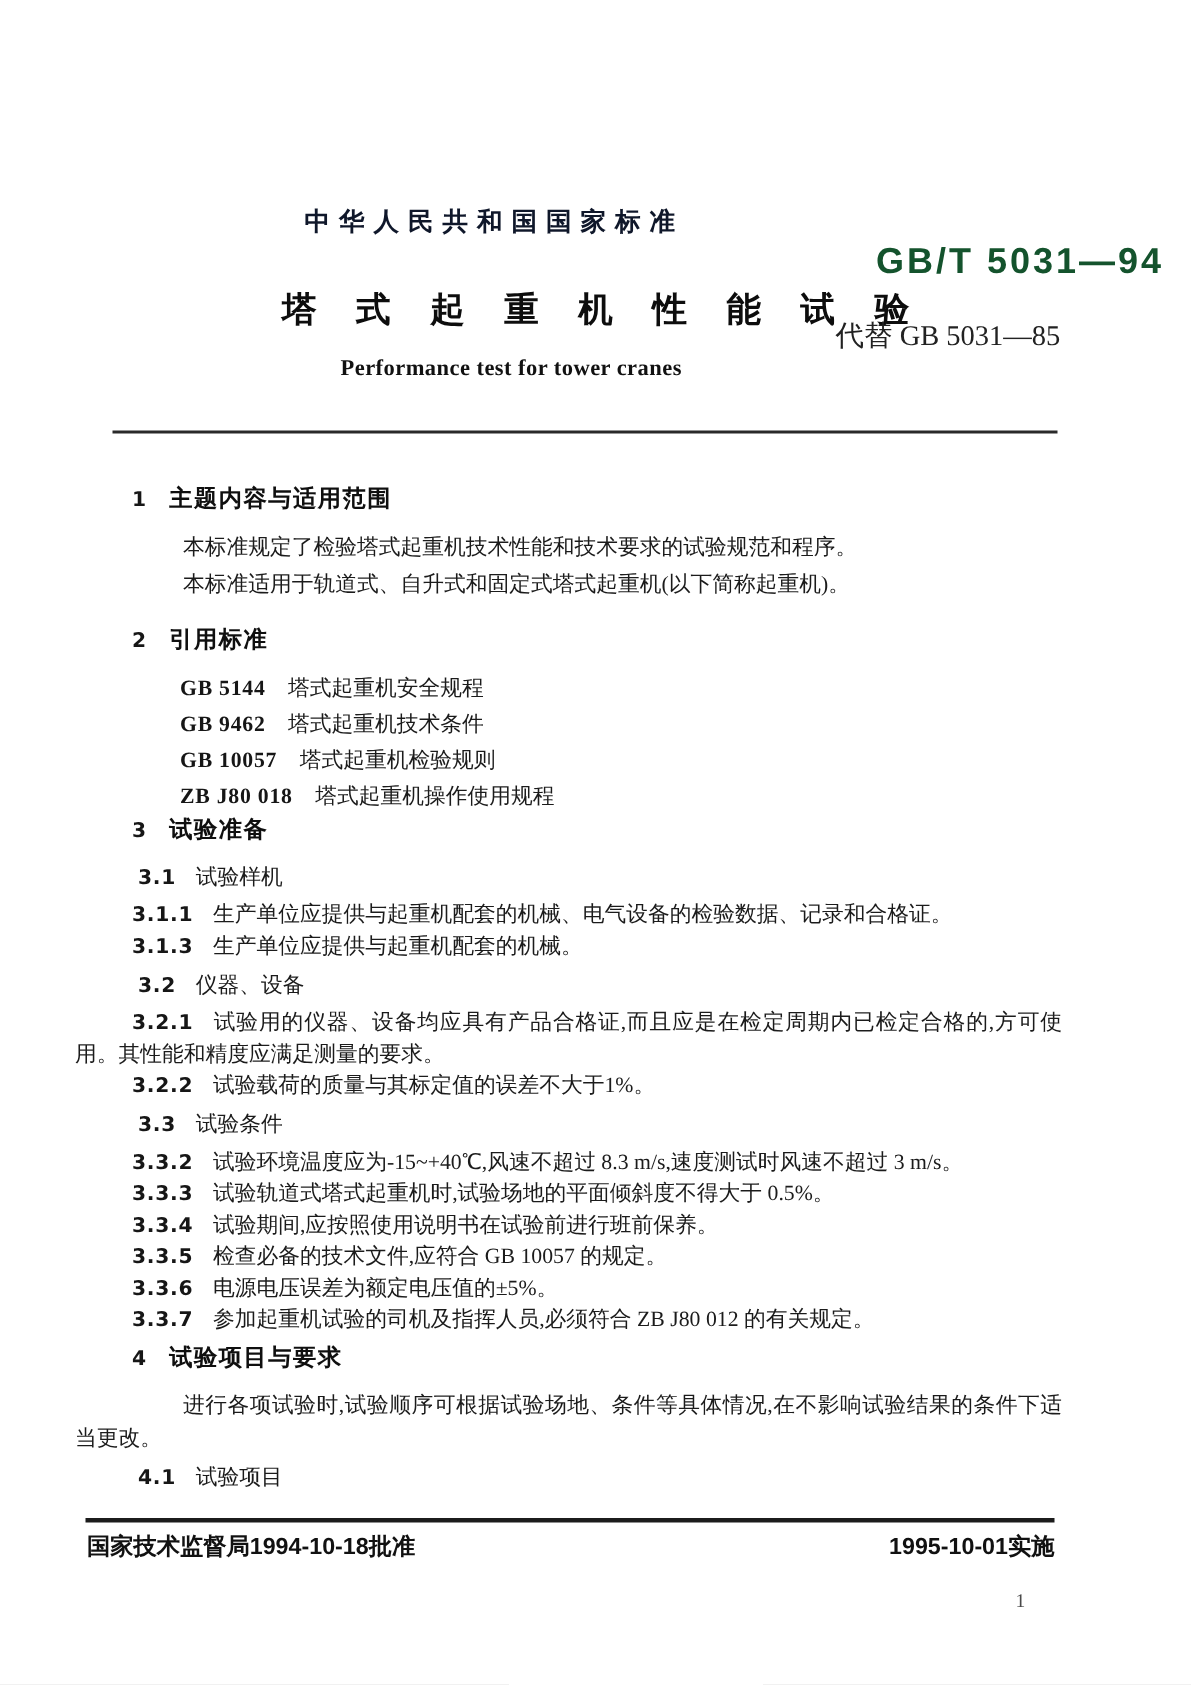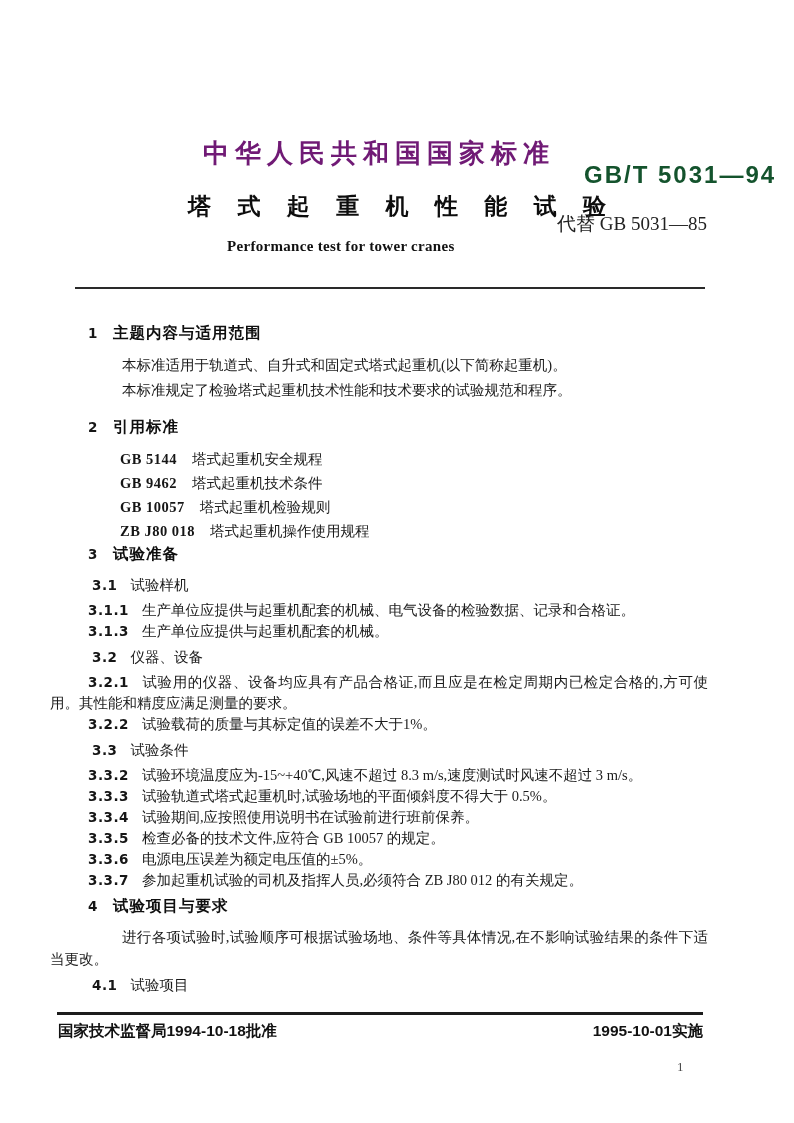--- a/index.html
+++ b/index.html
@@ -10,22 +10,22 @@
     background:#ffffff;
     margin:0 auto;
     overflow:hidden;
     color:#1a1a1a;
     font-family:"Liberation Serif", serif;
   }
   
   .std-label{
     position:absolute;left:203px;top:136px;
     font-family:"Liberation Sans", sans-serif;
-    font-weight:bold;font-size:26px;letter-spacing:6px;
-    color:#701a75;white-space:nowrap;
+    font-weight:bold;font-size:17px;letter-spacing:6px;
+    color:#0f172a;white-space:nowrap;
   }
   .std-code{
     position:absolute;left:584px;top:161px;
     font-family:"Liberation Sans", sans-serif;
     font-weight:bold;font-size:24px;letter-spacing:2px;
     color:#14532d;white-space:nowrap;
   }
   .title-zh{
     position:absolute;left:188px;top:191px;
     font-family:"Liberation Sans", sans-serif;
@@ -103,22 +103,22 @@
   <div class="std-label">中华人民共和国国家标准</div>
   <div class="std-code">GB/T 5031—94</div>
   <div class="title-zh">塔 式 起 重 机 性 能 试 验</div>
   <div class="replaces">代替 GB 5031—85</div>
   <div class="title-en">Performance test for tower cranes</div>
   <div class="rule-top"></div>
 
   <div class="body-block">
 
     <p class="blk h2 mt0"><span class="num">1</span><span>主题内容与适用范围</span></p>
+    <p class="blk para">本标准规定了检验塔式起重机技术性能和技术要求的试验规范和程序。</p>
     <p class="blk para">本标准适用于轨道式、自升式和固定式塔式起重机(以下简称起重机)。</p>
-    <p class="blk para">本标准规定了检验塔式起重机技术性能和技术要求的试验规范和程序。</p>
 
     <p class="blk h2"><span class="num">2</span><span>引用标准</span></p>
     <p class="blk ref"><span class="num">GB 5144</span><span>塔式起重机安全规程</span></p>
     <p class="blk ref"><span class="num">GB 9462</span><span>塔式起重机技术条件</span></p>
     <p class="blk ref"><span class="num">GB 10057</span><span>塔式起重机检验规则</span></p>
     <p class="blk ref"><span class="num">ZB J80 018</span><span>塔式起重机操作使用规程</span></p>
 
     <p class="blk h2 mt0"><span class="num">3</span><span>试验准备</span></p>
     <p class="blk h3"><span class="num">3.1</span><span>试验样机</span></p>
     <p class="blk item"><span class="num">3.1.1</span><span>生产单位应提供与起重机配套的机械、电气设备的检验数据、记录和合格证。</span></p>

